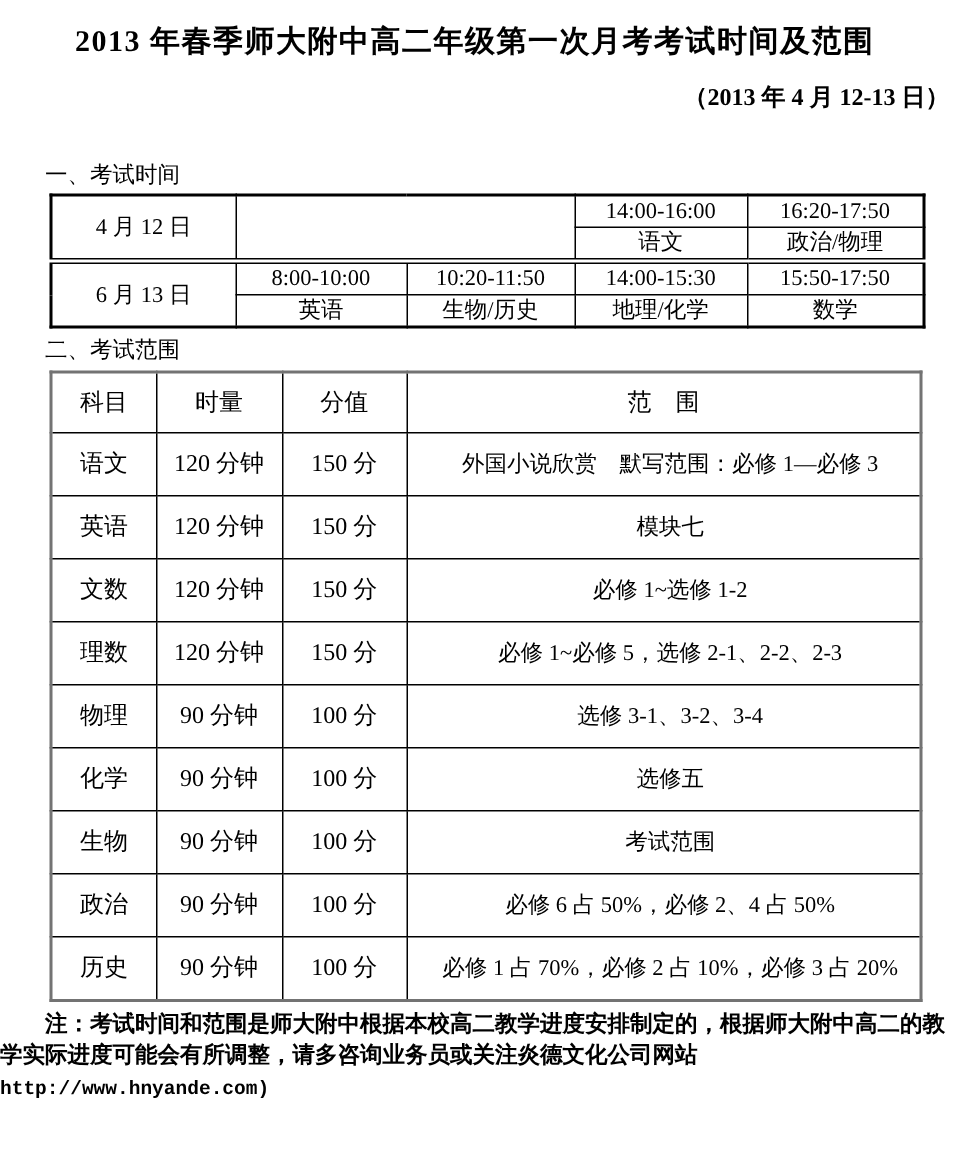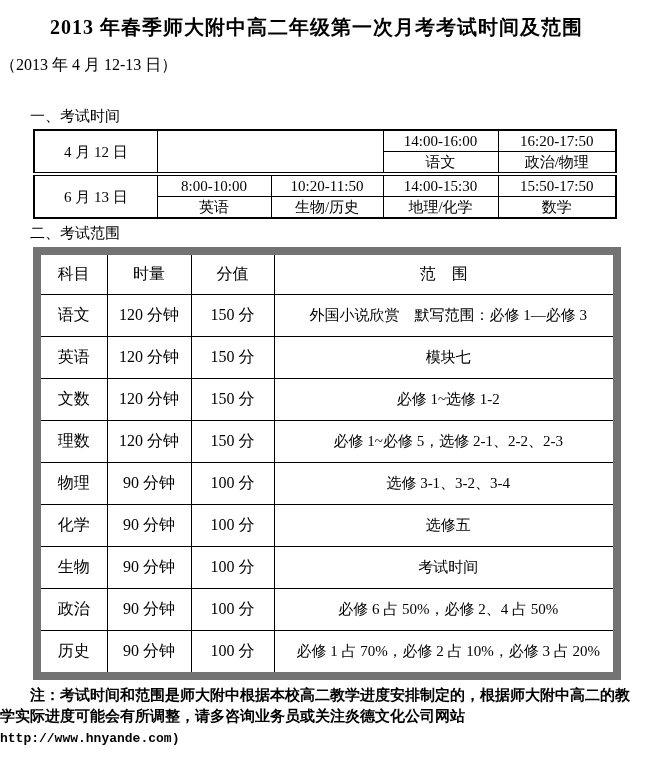--- a/index.html
+++ b/index.html
@@ -18,23 +18,23 @@
 
   .title {
     margin: 14px 0 0 0;
     text-align: center;
     font-size: 20px;
     font-weight: 700;
     letter-spacing: 1px;
   }
   .subtitle {
     margin-top: 14px;
-    text-align: left;
+    text-align: right;
     font-size: 16px;
-    font-weight: 400;
+    font-weight: 700;
   }
   .sec-heading {
     font-size: 15px;
     font-weight: 400;
   }
   .sec-heading.first { margin: 31px 0 3px 30px; }
   .sec-heading.second { margin: 5px 0 4px 30px; }
 
   table {
     border-collapse: collapse;
@@ -51,21 +51,21 @@
     font-size: 15px;
     padding: 0 2px;
     height: 20px;
     line-height: 20px;
     overflow: hidden;
     white-space: nowrap;
   }
   .t1 tr.dbl > td { border-top: 4px double #000; }
 
   
-  .t2 { width: 580px; border: 8px solid #737373; }
+  .t2 { width: 580px; border: 2px solid #737373; }
   .t2 th, .t2 td {
     border: 1px solid #000;
     vertical-align: middle;
     font-weight: 400;
     padding: 0 2px;
     overflow: hidden;
   }
   .t2 th {
     height: 39px;
     font-size: 16px;
@@ -195,21 +195,21 @@
       <tr>
         <td>化学</td>
         <td>90 分钟</td>
         <td>100 分</td>
         <td class="range">选修五</td>
       </tr>
       <tr>
         <td>生物</td>
         <td>90 分钟</td>
         <td>100 分</td>
-        <td class="range">考试时间</td>
+        <td class="range">考试范围</td>
       </tr>
       <tr>
         <td>政治</td>
         <td>90 分钟</td>
         <td>100 分</td>
         <td class="range">必修 6 占 50%，必修 2、4 占 50%</td>
       </tr>
       <tr>
         <td>历史</td>
         <td>90 分钟</td>

